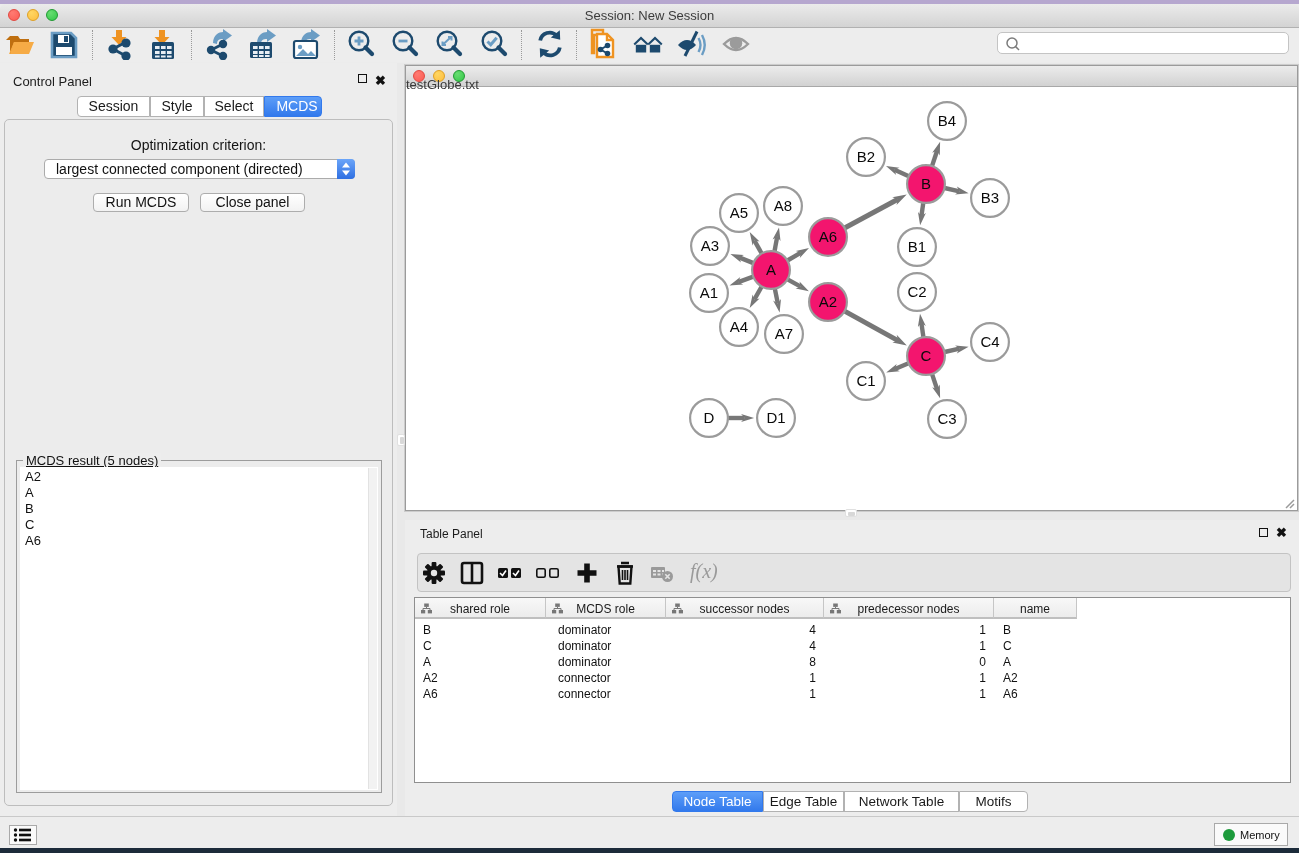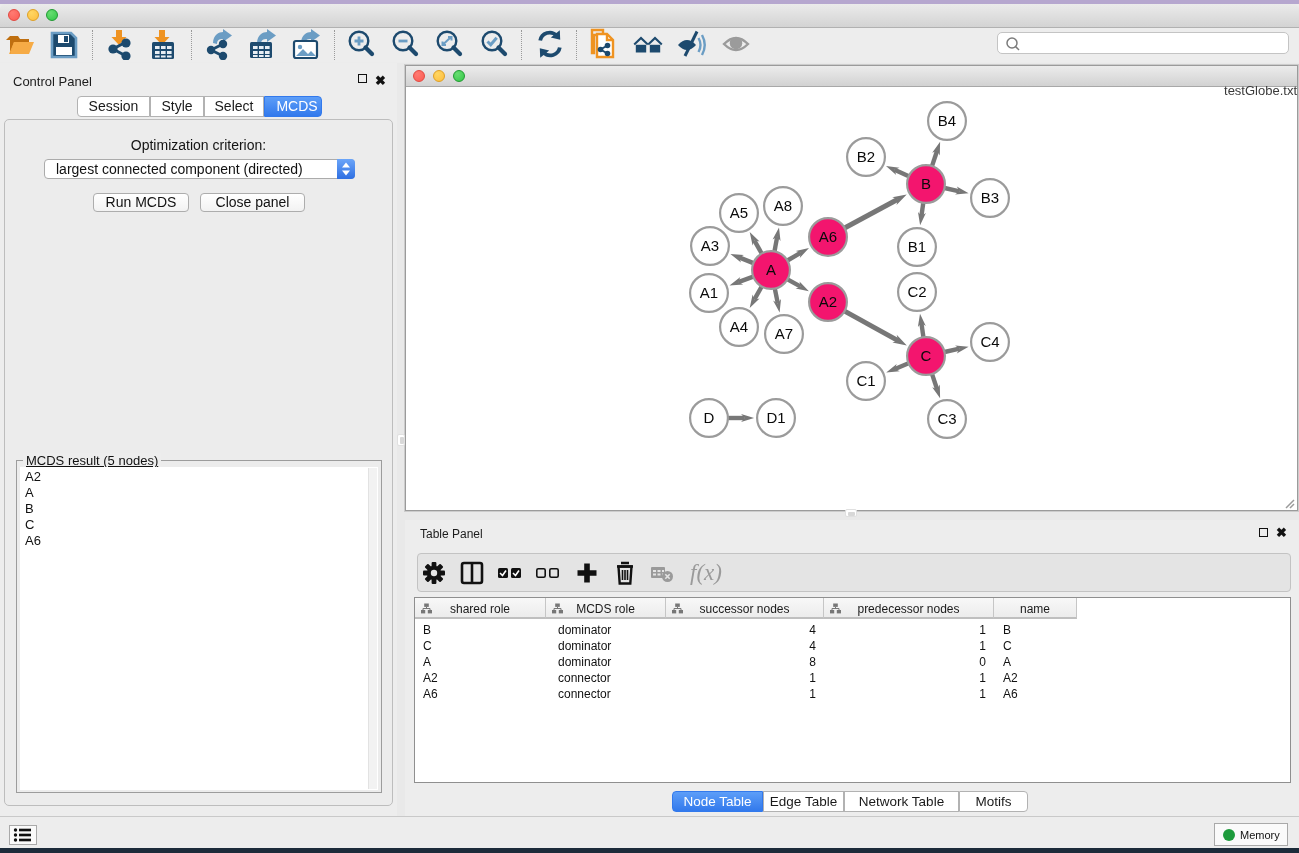--- a/index.html
+++ b/index.html
@@ -27,21 +27,21 @@
 #dropdown { left:44px; top:96px; width:311px; height:20px; background:#fff; border:1px solid #ababab; border-radius:4px; font-size:14px; color:#111; line-height:18px; padding-left:11px; }
 #ddstep { position:absolute; right:-1px; top:-1px; width:18px; height:20px; border-radius:0 4px 4px 0; background:linear-gradient(#6ba5f9,#2e6fe2); }
 .btn { position:absolute; height:19px; background:linear-gradient(#ffffff,#f2f2f2); border:1px solid #adadad; border-radius:4px; font-size:14px; color:#111; text-align:center; line-height:17px; }
 #groupbox { left:16px; top:397px; width:366px; height:333px; border:1px solid #9c9c9c; }
 #grouptitle { left:6px; top:-8px; background:#ededed; padding:0 3px; font-size:13px; color:#111;text-decoration:underline; }
 #listbox { left:3px; top:6px; width:358px; height:323px; background:#fff; font-size:13px; color:#111; }
 #listsb { position:absolute; right:1px; top:1px; width:9px; height:321px; background:#f2f2f2; border-left:1px solid #e2e2e2; }
 
 #netframe { left:405px; top:65px; width:893px; height:446px; background:#fff; border:1px solid #9b9b9b; box-shadow:0 0 0 1px rgba(0,0,0,0.12); }
 #nftitle { left:0; top:0; width:100%; height:21px; background:linear-gradient(#ececec,#d2d2d2); border-bottom:1px solid #a8a8a8; }
-#nftext { width:100%; text-align:right; top:17px; font-size:13px; color:#3a3a3a; }
+#nftext { width:100%; text-align:left; top:11px; font-size:13px; color:#3a3a3a; }
 #graphsvg { left:0; top:21px; }
 
 #tpanel { left:405px; top:520px; width:894px; height:296px; background:#ededed; }
 #tptitle { left:15px; top:7px; font-size:12px; color:#1c1c1c; }
 #tptools { left:12px; top:33px; width:874px; height:39px; background:#e4e4e4; border:1px solid #c3c3c3; border-radius:4px; }
 #ttable { left:9px; top:77px; width:877px; height:186px; background:#fff; border:1px solid #8f8f8f; }
 .hcell { position:absolute; top:0; height:21px; background:linear-gradient(#f8f8f8,#ececec); border-right:1px solid #c6c6c6; border-bottom:2px solid #bfbfbf; font-size:12px; color:#1a1a1a; }
 .hlab { position:absolute; width:100%; text-align:center; top:4px; }
 .trow { position:absolute; font-size:12px; color:#111; height:16px; }
 .tc { position:absolute; top:0; }
@@ -54,20 +54,21 @@
 #darkstrip { left:0; top:848px; width:1299px; height:5px; background:#1c2b3a; }
 svg { display:block; }
 </style>
 </head>
 <body>
 <div id="deskstrip" class="abs"></div>
 <div id="titlebar" class="abs">
   <div class="tl" style="left:8px; background:radial-gradient(circle at 35% 30%,#ff7b72,#fc5b53); border:1px solid #e24840;"></div>
   <div class="tl" style="left:27px; background:radial-gradient(circle at 35% 30%,#ffd662,#fdbd3f); border:1px solid #dfa023;"></div>
   <div class="tl" style="left:46px; background:radial-gradient(circle at 35% 30%,#68dd71,#33c748); border:1px solid #1f9a31;"></div>
+  <div id="titletext" class="abs">Session: New Session</div>
 </div>
 <div id="toolbar" class="abs">
   <div class="tbi" style="left:6px; top:2px;">
       <svg width="30" height="30" viewBox="0 0 30 30">
         <path d="M4 6 h8 l2 3 h9 v5 h-19 z" fill="#bf6f10"></path>
         <path d="M4 6 v18 l4 0 v-14 h-8" fill="#bf6f10"></path>
         <path d="M8 12 h20 l-5 12 h-19 z" fill="#f6ab46"></path>
         <path d="M3 24 l5-12 h1 l-5 12 z" fill="#f6ab46"></path>
       </svg>
     </div>
@@ -432,21 +433,21 @@
               <rect x="13" y="10" width="2" height="2"></rect>
               <rect x="4" y="13.5" width="3" height="2"></rect>
               <rect x="8.5" y="13.5" width="3" height="2"></rect>
               <rect x="13" y="13.5" width="2" height="2"></rect>
             </g>
             <circle cx="18.5" cy="16.5" r="5.5"></circle>
             <path d="M16.3 14.3 l4.4 4.4 M20.7 14.3 l-4.4 4.4" stroke="#e4e4e4" stroke-width="1.6"></path>
           </g>
         </svg>
       </div>
-      <div style="position:absolute; left:272px; top:6px; font-family:'Liberation Serif',serif; font-style:italic; font-size:23px; color:#9a9a9a;">f(x)</div>
+      <div style="position:absolute; left:272px; top:6px; font-family:'Liberation Serif',serif; font-style:italic; font-size:20px; color:#9a9a9a;">f(x)</div>
     </div>
   <div id="ttable" class="abs">
       <div class="hcell" style="left:0px; width:131px;">
         <svg width="11" height="11" viewBox="0 0 11 11" style="position:absolute; left:6px; top:5px;">
           <g fill="#777">
             <rect x="3.2" y="0.5" width="4.6" height="3.4"></rect>
             <rect x="0" y="7" width="4.2" height="3.4"></rect>
             <rect x="6.8" y="7" width="4.2" height="3.4"></rect>
             <path d="M5.5 3.9 v1.6 M2 7 v-1.5 h7 V7" stroke="#777" fill="none" stroke-width="1"></path>
           </g>

